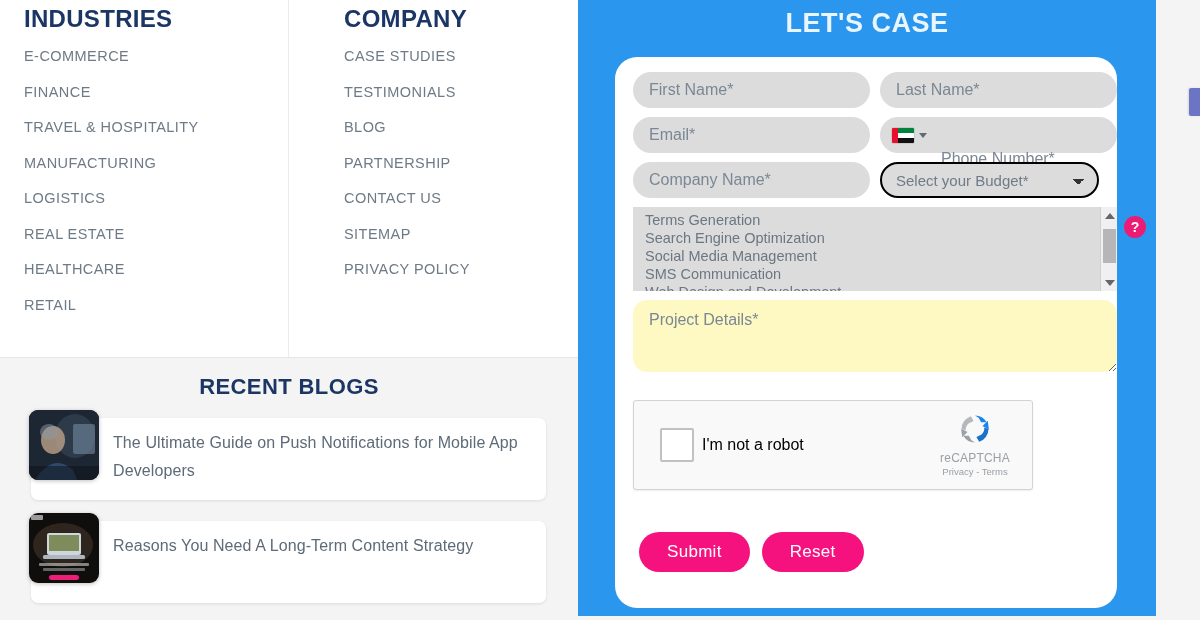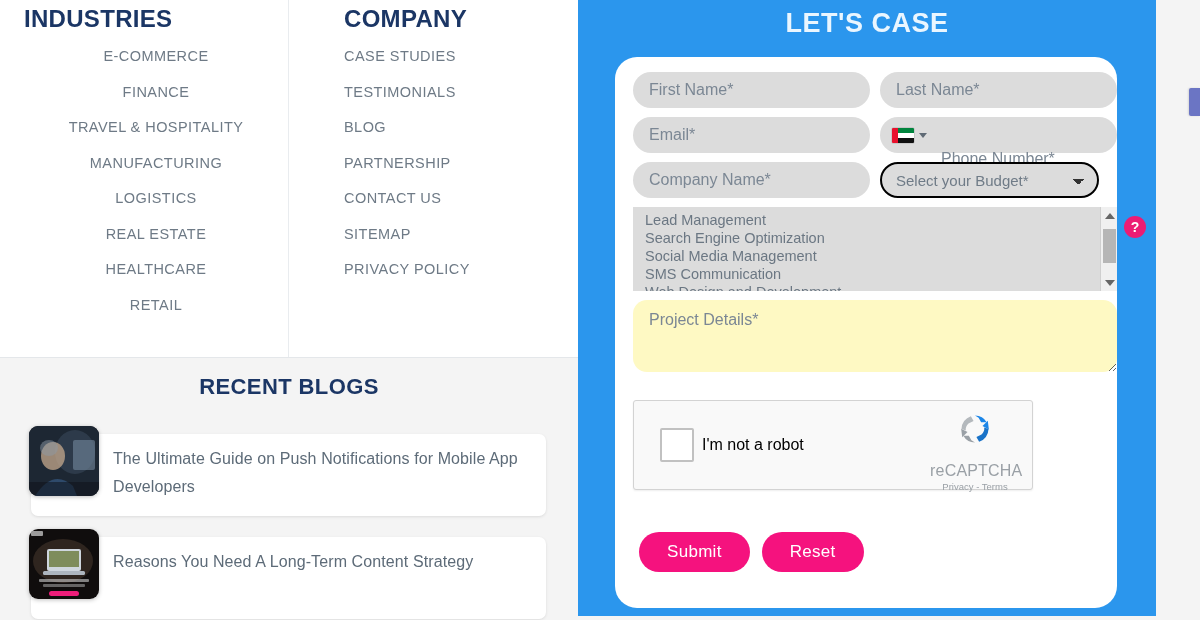--- a/index.html
+++ b/index.html
@@ -28,42 +28,42 @@
   .col-company    { width: 290px; padding: 6px 0 0 344px; position: absolute; left:0; top:0; }
   .col-divider {
     position: absolute; left: 288px; top: 0; width: 1px; height: 358px;
     background: #e9ecef;
   }
   .col-title {
     font-size: 24px; font-weight: bold; letter-spacing: .3px;
     color: #1b3665; line-height: 1.1; margin-bottom: 17px;
     white-space: nowrap;
   }
-  .link-list { list-style: none; text-align: center; }
+  .link-list { list-style: none; }
   .link-list li {
     font-size: 14.5px; letter-spacing: .45px;
     color: #6e7a86; line-height: 1; margin-bottom: 21px;
     white-space: nowrap; cursor: pointer;
   }
 
   .hr-sep {
     position: absolute; left: 0; top: 357px; width: 578px; height: 1px;
     background: #e4e7ea;
   }
 
   
   .blogs {
     position: absolute; left: 0; top: 358px;
     width: 578px; height: 262px;
     background: #f4f4f4;
     padding-top: 16px;
   }
   .blogs-title {
     text-align: center; font-size: 22px; font-weight: bold;
-    letter-spacing: .4px; color: #1b3665; margin-bottom: 34px;
+    letter-spacing: .4px; color: #1b3665; margin-bottom: 18px;
   }
   .blog-card {
     position: relative;
     margin: 0 32px 21px 31px;
     background: #ffffff;
     border-radius: 7px;
     box-shadow: 0 1px 3px rgba(0,0,0,.10);
     min-height: 82px;
     padding: 11px 14px 11px 82px;
     cursor: pointer;
@@ -225,21 +225,21 @@
     width: 34px; height: 34px; background: #fff;
     border: 2px solid #c1c1c1; border-radius: 2px;
     margin-left: 26px; cursor: pointer;
   }
   .rc-label { font-size: 16px; color: #000000; margin-left: 8px; }
   .rc-brand {
     position: absolute; right: 12px; top: 10px;
     width: 90px; text-align: center;
   }
   .rc-logo { width: 100%; height: 36px; display: flex; justify-content: center; }
-  .rc-name { font-size: 16px; color: #9aa0a6; margin-top: 15px; letter-spacing: .2px;}
+  .rc-name { font-size: 12px; color: #9aa0a6; margin-top: 4px; letter-spacing: .2px;}
   .rc-legal { font-size: 9.5px; color: #9aa0a6; margin-top: 1px; }
   .rc-legal span { cursor: pointer; }
 
   .btn-row { display: flex; gap: 12px; padding-left: 6px; margin-top: 42px; }
   .btn {
     background: #f5127e; color: #ffffff;
     border: none; border-radius: 20px;
     font-size: 17px; letter-spacing: .3px;
     padding: 10px 28px; cursor: pointer;
     font-family: "Liberation Sans", sans-serif;
@@ -369,21 +369,21 @@
 
       <div class="row">
         <input class="fld half" type="text" placeholder="Company Name*" style="">
         <select class="budget-sel">
           <option>Select your Budget*</option>
         </select>
       </div>
 
       <div class="svc-wrap">
         <ul class="svc-list">
-          <li>Lead Management</li>
+          <li>Terms Generation</li>
           <li>Search Engine Optimization</li>
           <li>Social Media Management</li>
           <li>SMS Communication</li>
           <li>Web Design and Development</li>
         </ul>
         <div class="svc-scroll">
           <div class="svc-arrow up">
               <i></i>
             </div>
           <div class="svc-thumb"></div>

